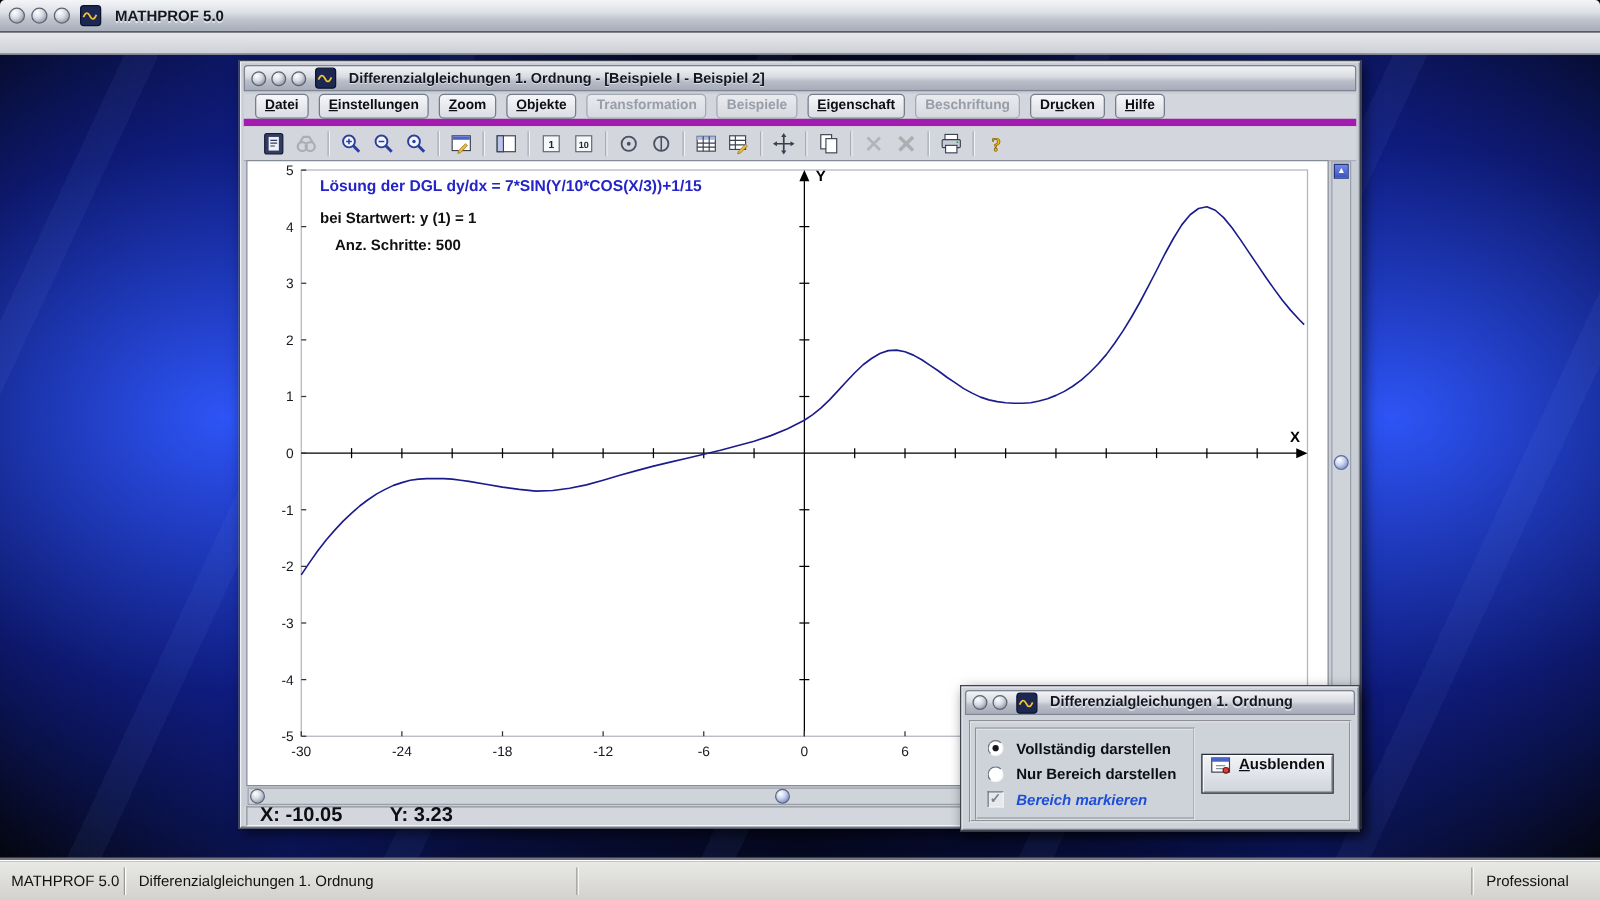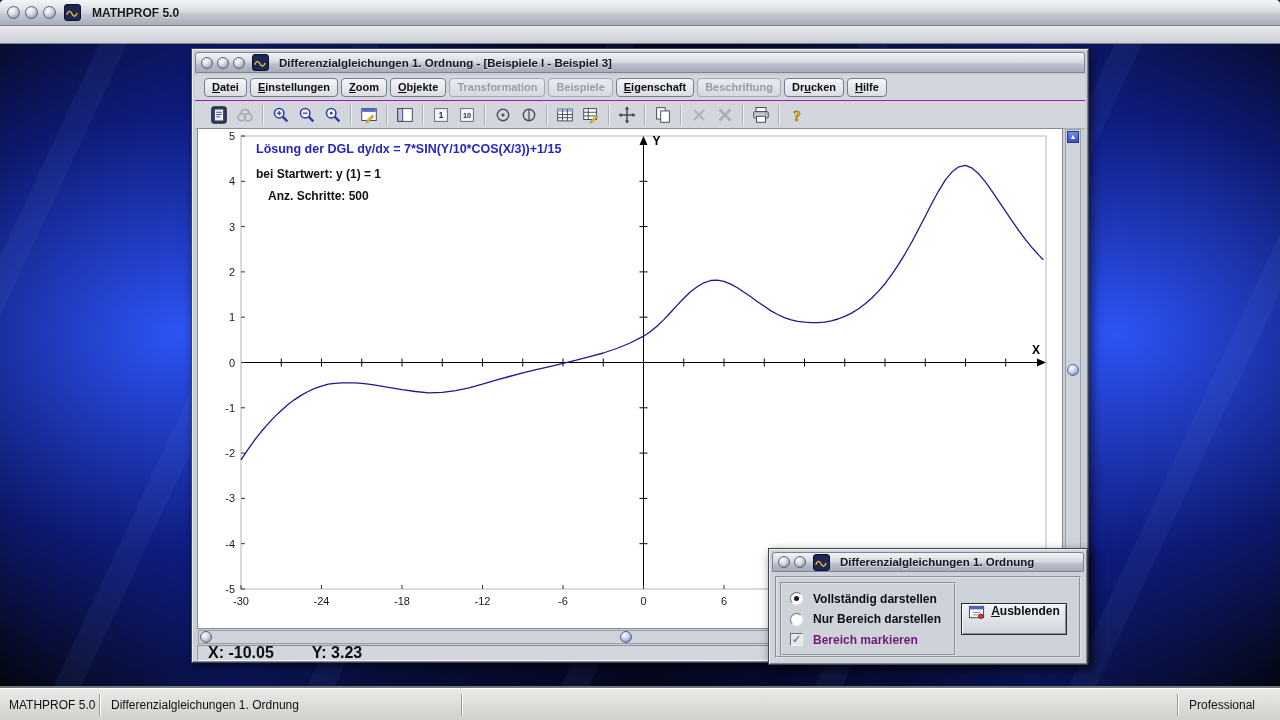--- a/index.html
+++ b/index.html
@@ -40,22 +40,22 @@
   .child-window{position:absolute;left:191px;top:48px;width:898px;height:615px;background:#c9cdd5;
     border:1px solid #3f4450;box-sizing:border-box;z-index:2;
     box-shadow:inset 1px 1px 0 #eef0f4, inset -1px -1px 0 #7e8490, 3px 4px 10px rgba(0,0,0,.6);}
   .cw-titlebar{position:absolute;left:3px;top:3px;right:3px;height:21px;box-sizing:border-box;
     background:linear-gradient(180deg,#f2f3f6,#d8dbe1 45%,#b9bec9 62%,#a6acb8);
     border:1px solid #7d8390;border-radius:3px 3px 0 0;
     display:flex;align-items:center;gap:4px;padding-left:5px;}
   .cw-titlebar .tb-circle{width:12px;height:12px;}
   .cw-titlebar .titlebar-text{font-size:11.5px;}
   .cw-menubar{position:absolute;left:3px;top:26px;right:3px;height:26px;box-sizing:border-box;
-    background:#d3d6dc;border-bottom:1px solid #a21caf;
-    display:flex;align-items:center;gap:3px;padding-left:9px;}
+    background:#d3d6dc;border-bottom:6px solid #a21caf;
+    display:flex;gap:8px;padding-left:9px;}
   .menu-pill{font-size:11px;font-weight:bold;color:#0c0e14;line-height:12px;white-space:nowrap;
     background:linear-gradient(180deg,#f6f7fa,#d9dce2);border:1px solid #767d8a;border-radius:4px;
     padding:2px 7px 3px;}
   .menu-pill.disabled{color:#979ea8;border-color:#a4aab4;background:linear-gradient(180deg,#e9ebef,#d6d9df);}
   .cw-toolbar{position:absolute;left:3px;top:52px;right:3px;height:28px;box-sizing:border-box;
     background:#d3d6dc;border-bottom:1px solid #a9aeb8;
     display:flex;align-items:center;gap:2px;padding-left:12px;}
   .tb-btn{width:24px;height:24px;display:flex;align-items:center;justify-content:center;border-radius:3px;}
   .tb-btn.disabled{opacity:.55;filter:grayscale(1);}
   .tb-sep{width:0;height:20px;border-left:1px solid #a7acb6;border-right:1px solid #f2f3f6;margin:0 3px;}
@@ -105,21 +105,21 @@
   .dlg-group{position:absolute;left:11px;top:33px;width:176px;height:74px;box-sizing:border-box;
     border:2px groove #dfe2e8;padding:7px 8px;display:flex;flex-direction:column;justify-content:space-between;}
   .opt-row{display:flex;align-items:center;gap:10px;height:15px;}
   .radio{width:13px;height:13px;border-radius:50%;background:#fff;box-sizing:border-box;position:relative;flex:0 0 auto;
     border:1px solid;border-color:#6c727e #f0f2f6 #f0f2f6 #6c727e;}
   .radio.sel::after{content:'';position:absolute;left:3px;top:3px;width:5px;height:5px;border-radius:50%;background:#15181f;}
   .checkbox{width:13px;height:13px;background:#e6e8ec;box-sizing:border-box;flex:0 0 auto;
     border:1px solid;border-color:#6c727e #f0f2f6 #f0f2f6 #6c727e;
     color:#7b828c;font-size:11px;line-height:11px;text-align:center;font-weight:bold;}
   .opt-label{font-size:12px;font-weight:bold;color:#0c0e14;white-space:nowrap;}
-  .opt-label.disabled{color:#701a75;}
+  .opt-label.disabled{color:#1d4ed8;font-style:italic;}
   .hide-btn{position:absolute;left:192px;top:54px;width:106px;height:32px;box-sizing:border-box;
     background:linear-gradient(180deg,#f3f4f7,#cfd4db);border:1px solid #272c36;
     box-shadow:inset 1px 1px 0 #ffffff, inset -1px -1px 0 #8b919c;
     display:flex;justify-content:center;gap:6px;
     font-size:12px;font-weight:bold;color:#0c0e14;}
 </style>
 </head>
 <body>
 
 <div id="screen">
@@ -141,21 +141,21 @@
   <div class="child-window">
     <div class="cw-titlebar">
       <span class="tb-circle"></span>
       <span class="tb-circle"></span>
       <span class="tb-circle"></span>
       <span class="app-icon">
         <svg viewBox="0 0 15 15" width="13" height="13">
             <path d="M2 10 Q5 3 8 9 T14 8" stroke="#f4c430" stroke-width="1.6" fill="none"></path>
           </svg>
       </span>
-      <span class="titlebar-text">Differenzialgleichungen 1. Ordnung - [Beispiele I - Beispiel 3]</span>
+      <span class="titlebar-text">Differenzialgleichungen 1. Ordnung - [Beispiele I - Beispiel 2]</span>
     </div>
 
     <div class="cw-menubar" id="menubar">
         <div class="menu-pill"><u>D</u>atei</div>
         <div class="menu-pill"><u>E</u>instellungen</div>
         <div class="menu-pill"><u>Z</u>oom</div>
         <div class="menu-pill"><u>O</u>bjekte</div>
         <div class="menu-pill disabled">Transformation</div>
         <div class="menu-pill disabled">Beispiele</div>
         <div class="menu-pill"><u>E</u>igenschaft</div>

